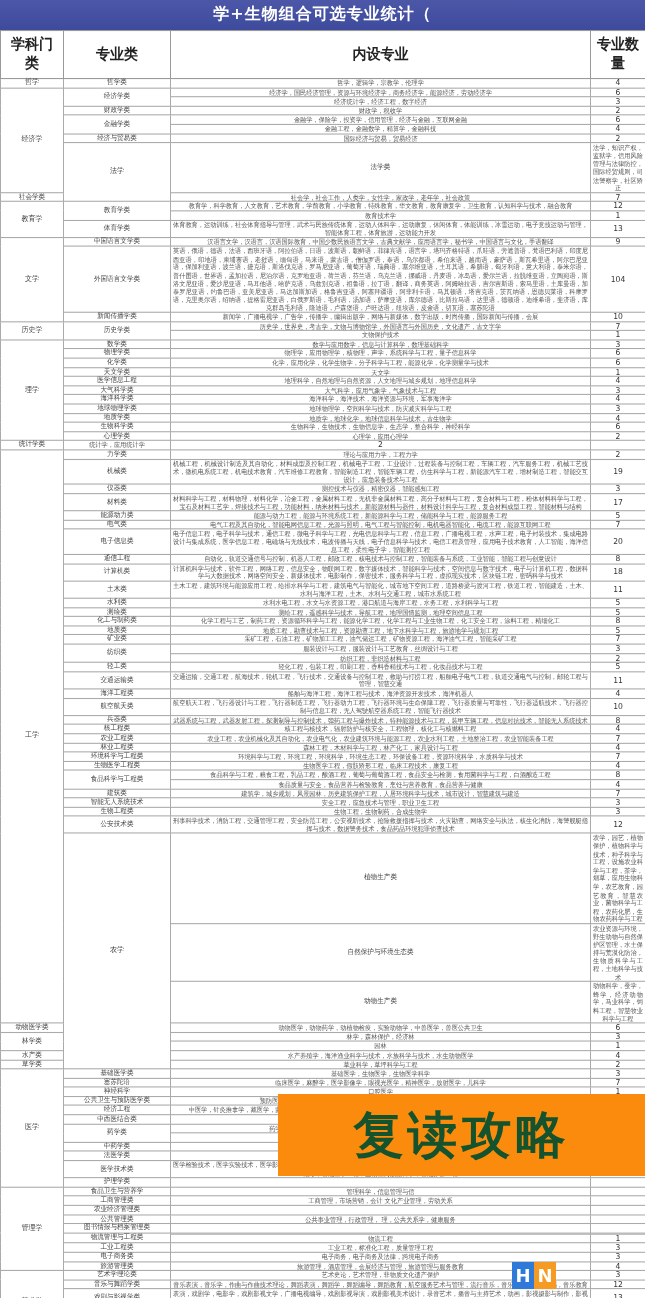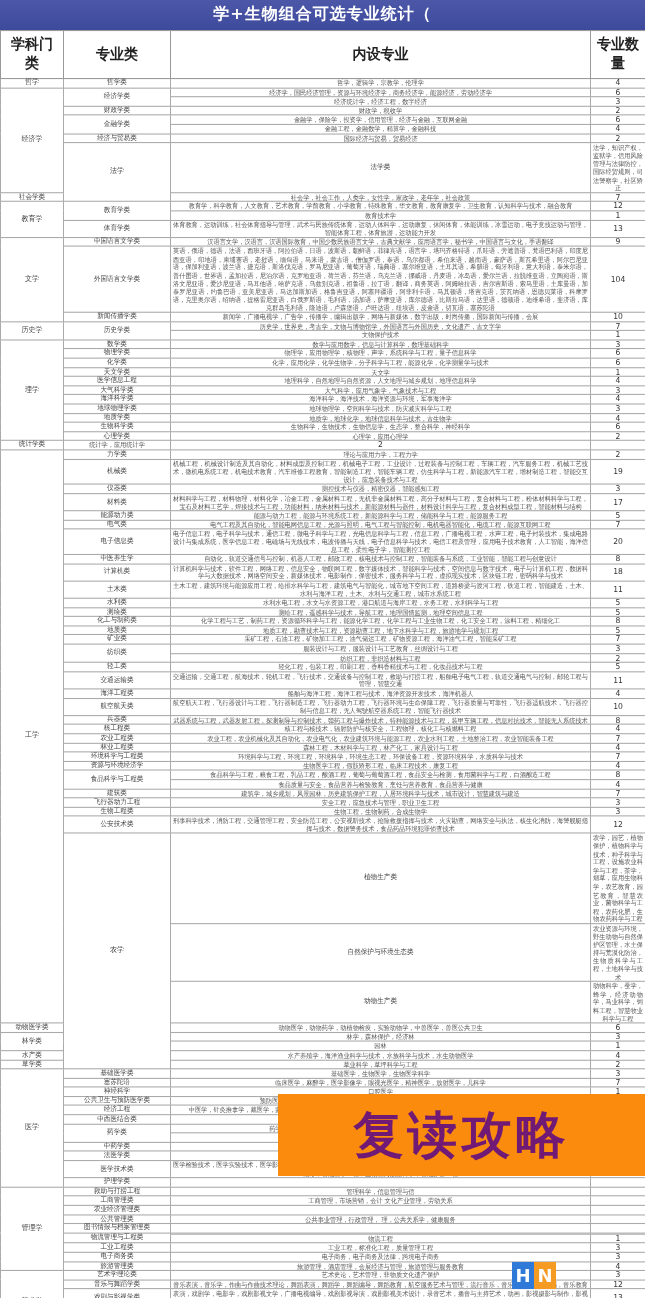--- a/index.html
+++ b/index.html
@@ -13,21 +13,21 @@
   table { border-collapse: collapse; width: 645px; table-layout: fixed; }
   col.c1 { width: 63px; } col.c2 { width: 107px; } col.c3 { width: 420px; } col.c4 { width: 55px; }
   th { font-size: 14px; font-weight: bold; color: #222; border: 1px solid #999; height: 10px; padding: 4px; background:#fff; }
   td { font-size: 6.2px; line-height: 7.6px; border: 1px solid #aaa; padding: 0 2px; text-align: center;
        vertical-align: middle; color: #555; }
   td.disc { font-size: 7px; color: #444; }
   td.cls { font-size: 6.6px; color: #444; }
   td.list { text-align: justify; text-align-last: center; }
   td.num { font-size: 7.6px; color: #333; }
   .overlay { position: absolute; left: 278px; top: 1094px; width: 367px; height: 82px;
-             background: #fb8b0c; color: #701a75; font-size: 50px; font-weight: bold;
+             background: #fb8b0c; color: #14532d; font-size: 50px; font-weight: bold;
              display: flex; align-items: center; justify-content: center; letter-spacing: 4px; }
   .logo { position: absolute; left: 512px; top: 1262px; width: 48px; height: 30px; }
   .logo .h { position: absolute; left: 0; top: 0; width: 22px; height: 27px; background: #2f7ad8;
              color: #fff; font-weight: bold; font-size: 18px; text-align: center; line-height: 27px; }
   .logo .n { position: absolute; left: 22px; top: 0; width: 22px; height: 27px; background: #f59b23;
              color: #fff; font-weight: bold; font-size: 18px; text-align: center; line-height: 27px; }
   .wm { position: absolute; left: 560px; top: 1318px; font-size: 7px; color: #aaa; }
 </style>
 </head>
 <body>
@@ -231,21 +231,21 @@
           <td class="cls" rowspan="1">电气类</td>
           <td class="list">电气工程及其自动化，智能电网信息工程，光源与照明，电气工程与智能控制，电机电器智能化，电缆工程，能源互联网工程</td>
           <td class="num">7</td>
         </tr>
         <tr>
           <td class="cls" rowspan="1">电子信息类</td>
           <td class="list">电子信息工程，电子科学与技术，通信工程，微电子科学与工程，光电信息科学与工程，信息工程，广播电视工程，水声工程，电子封装技术，集成电路设计与集成系统，医学信息工程，电磁场与无线技术，电波传播与天线，电子信息科学与技术，电信工程及管理，应用电子技术教育，人工智能，海洋信息工程，柔性电子学，智能测控工程</td>
           <td class="num">20</td>
         </tr>
         <tr>
-          <td class="cls" rowspan="1">中医养生学</td>
+          <td class="cls" rowspan="1">通信工程</td>
           <td class="list">自动化，轨道交通信号与控制，机器人工程，邮政工程，核电技术与控制工程，智能装备与系统，工业智能，智能工程与创意设计</td>
           <td class="num">8</td>
         </tr>
         <tr>
           <td class="cls" rowspan="1">计算机类</td>
           <td class="list">计算机科学与技术，软件工程，网络工程，信息安全，物联网工程，数字媒体技术，智能科学与技术，空间信息与数字技术，电子与计算机工程，数据科学与大数据技术，网络空间安全，新媒体技术，电影制作，保密技术，服务科学与工程，虚拟现实技术，区块链工程，密码科学与技术</td>
           <td class="num">18</td>
         </tr>
         <tr>
           <td class="cls" rowspan="1">土木类</td>
@@ -325,40 +325,40 @@
           <td class="cls" rowspan="1">林业工程类</td>
           <td class="list">森林工程，木材科学与工程，林产化工，家具设计与工程</td>
           <td class="num">4</td>
         </tr>
         <tr>
           <td class="cls" rowspan="1">环境科学与工程类</td>
           <td class="list">环境科学与工程，环境工程，环境科学，环境生态工程，环保设备工程，资源环境科学，水质科学与技术</td>
           <td class="num">7</td>
         </tr>
         <tr>
-          <td class="cls" rowspan="1">资源与环境经济学</td>
+          <td class="cls" rowspan="1">生物医学工程类</td>
           <td class="list">生物医学工程，假肢矫形工程，临床工程技术，康复工程</td>
           <td class="num">4</td>
         </tr>
         <tr>
           <td class="cls" rowspan="2">食品科学与工程类</td>
           <td class="list">食品科学与工程，粮食工程，乳品工程，酿酒工程，葡萄与葡萄酒工程，食品安全与检测，食用菌科学与工程，白酒酿造工程</td>
           <td class="num">8</td>
         </tr>
         <tr>
           <td class="list">食品质量与安全，食品营养与检验教育，烹饪与营养教育，食品营养与健康</td>
           <td class="num">4</td>
         </tr>
         <tr>
           <td class="cls" rowspan="1">建筑类</td>
           <td class="list">建筑学，城乡规划，风景园林，历史建筑保护工程，人居环境科学与技术，城市设计，智慧建筑与建造</td>
           <td class="num">7</td>
         </tr>
         <tr>
-          <td class="cls" rowspan="1">飞行器动力工程</td>
+          <td class="cls" rowspan="1">智能无人系统技术</td>
           <td class="list">安全工程，应急技术与管理，职业卫生工程</td>
           <td class="num">3</td>
         </tr>
         <tr>
           <td class="cls" rowspan="1">生物工程类</td>
           <td class="list">生物工程，生物制药，合成生物学</td>
           <td class="num">3</td>
         </tr>
         <tr>
           <td class="cls" rowspan="1">公安技术类</td>
@@ -460,21 +460,21 @@
           <td class="list">医学检验技术，医学实验技术，医学影像技术，眼视光学，康复治疗学，口腔医学技术，卫生检验与检疫，听力与言语康复学，康复物理治疗，康复作业治疗，智能医学工程，生物医药数据科学，智能影像工程</td>
           <td class="num">13</td>
         </tr>
         <tr>
           <td class="cls" rowspan="1">护理学类</td>
           <td class="list"></td>
           <td class="num"></td>
         </tr>
         <tr>
           <td class="disc" rowspan="10">管理学</td>
-          <td class="cls" rowspan="1">救助与打捞工程</td>
+          <td class="cls" rowspan="1">食品卫生与营养学</td>
           <td class="list">管理科学，信息管理与信</td>
           <td class="num"></td>
         </tr>
         <tr>
           <td class="cls" rowspan="1">工商管理类</td>
           <td class="list">工商管理，市场营销，会计 文化产业管理，劳动关系</td>
           <td class="num"></td>
         </tr>
         <tr>
           <td class="cls" rowspan="1">农业经济管理类</td>

